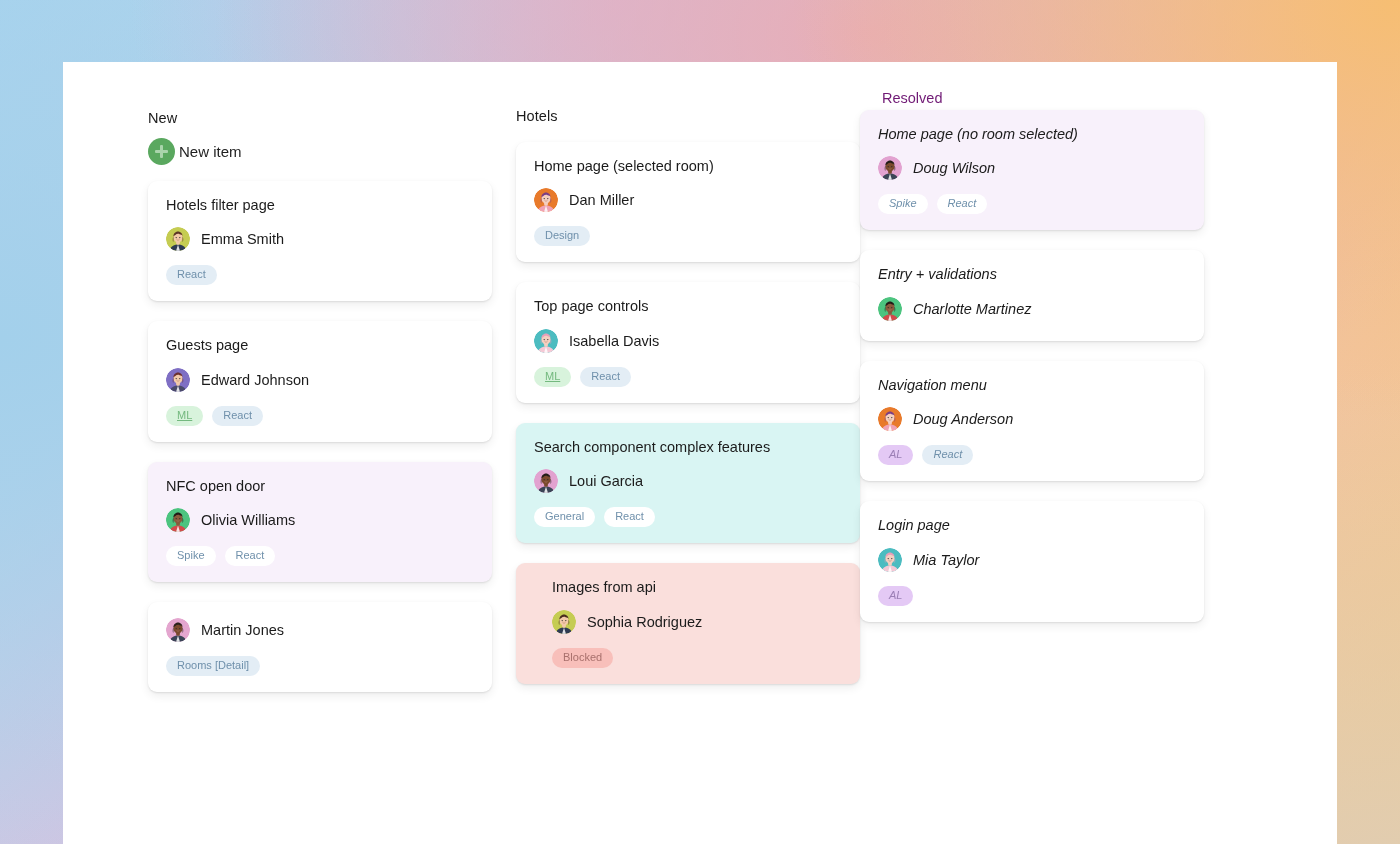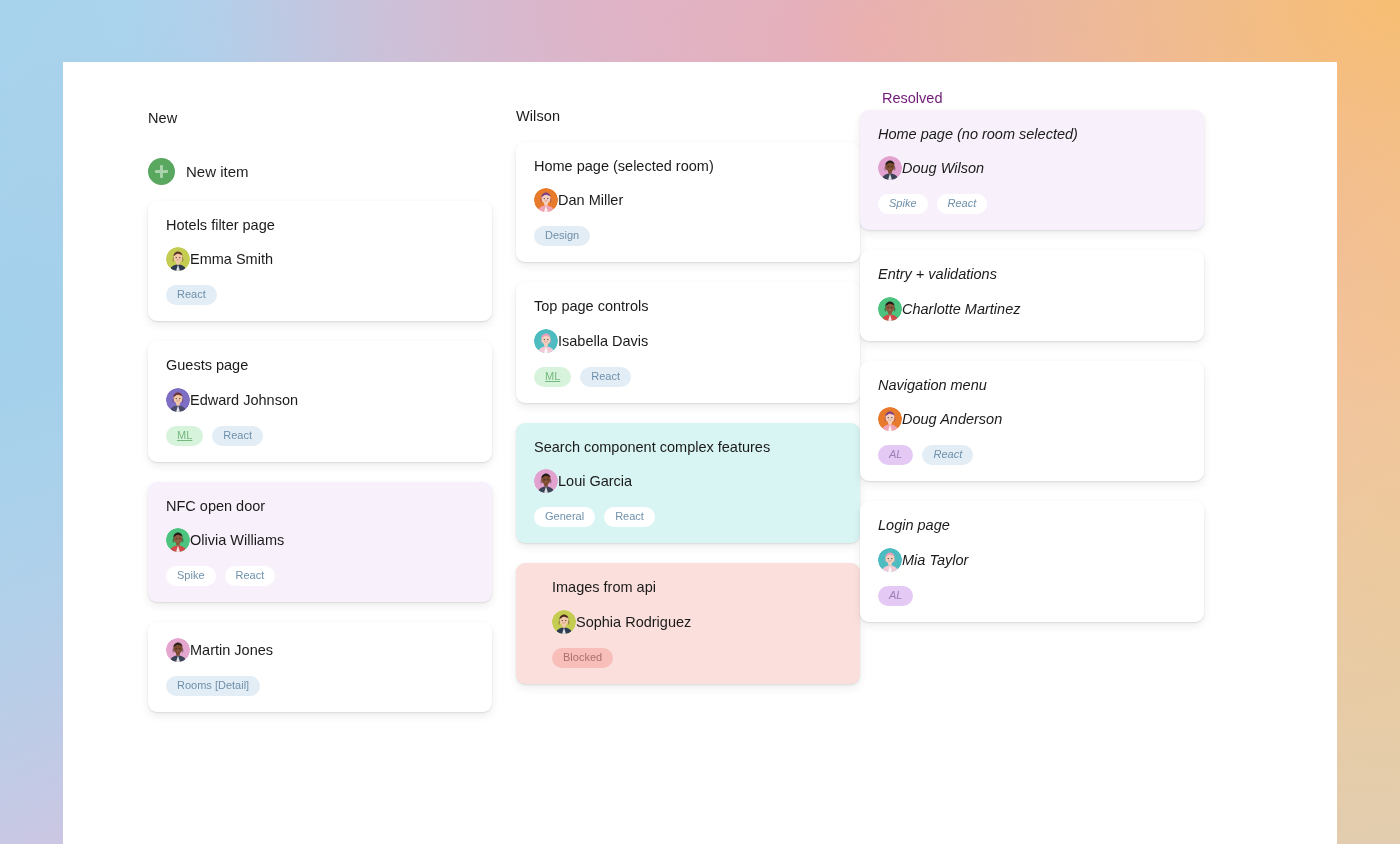--- a/index.html
+++ b/index.html
@@ -69,22 +69,22 @@
     color: #701a75;
     left: 882px;
     top: 78px;
     z-index: 5;
     margin-top: 12px;
   }
 
   .new-item-row {
     display: flex;
     align-items: center;
-    gap: 11px;
-    margin-top: 32px;
+    gap: 4px;
+    margin-top: 12px;
     cursor: pointer;
     width: fit-content;
   }
 
   .plus-circle {
     width: 27px;
     height: 27px;
     border-radius: 50%;
     background: #5aa85f;
     position: relative;
@@ -129,20 +129,21 @@
   .card-title {
     font-size: 14.5px;
     color: #1b1b1b;
     margin-bottom: 13px;
     line-height: 1.2;
   }
 
   .assignee {
     display: flex;
     align-items: center;
+    gap: 11px;
     margin-bottom: 14px;
   }
 
   .avatar {
     width: 24px;
     height: 24px;
     border-radius: 50%;
     flex: 0 0 24px;
     position: relative;
     overflow: hidden;
@@ -312,21 +313,21 @@
               </span>
               <span class="assignee-name">Martin Jones</span>
             </div>
             <div class="tags">
               <span class="tag tag-rooms">Rooms [Detail]</span>
             </div>
           </div>
         </div>
       </div>
       <div class="column col-active">
-        <div class="column-title">Wilson</div>
+        <div class="column-title">Hotels</div>
         <div class="card-stack" style="margin-top: 18px;">
           <div class="card">
             <div class="card-title">Home page (selected room)</div>
             <div class="assignee">
               <span class="avatar">
   <svg viewBox="0 0 24 24" xmlns="http://www.w3.org/2000/svg" aria-hidden="true">
     <defs>
                     <clipPath id="cavatardanmiller">
                       <circle cx="12" cy="12" r="12"></circle>
                     </clipPath>

